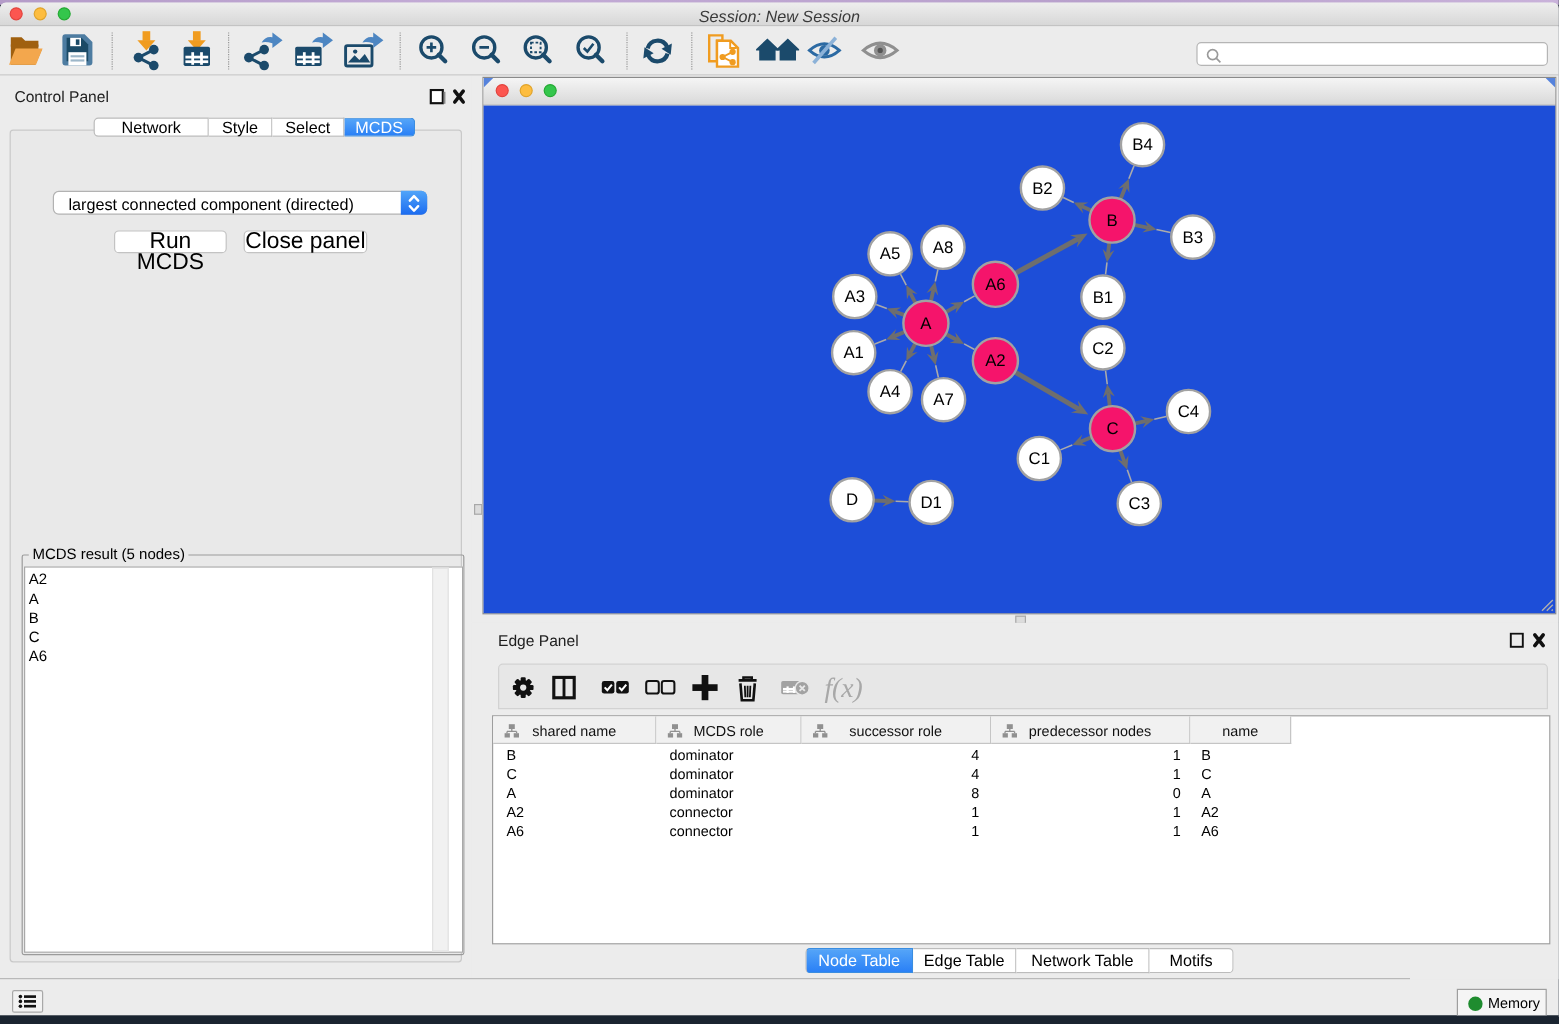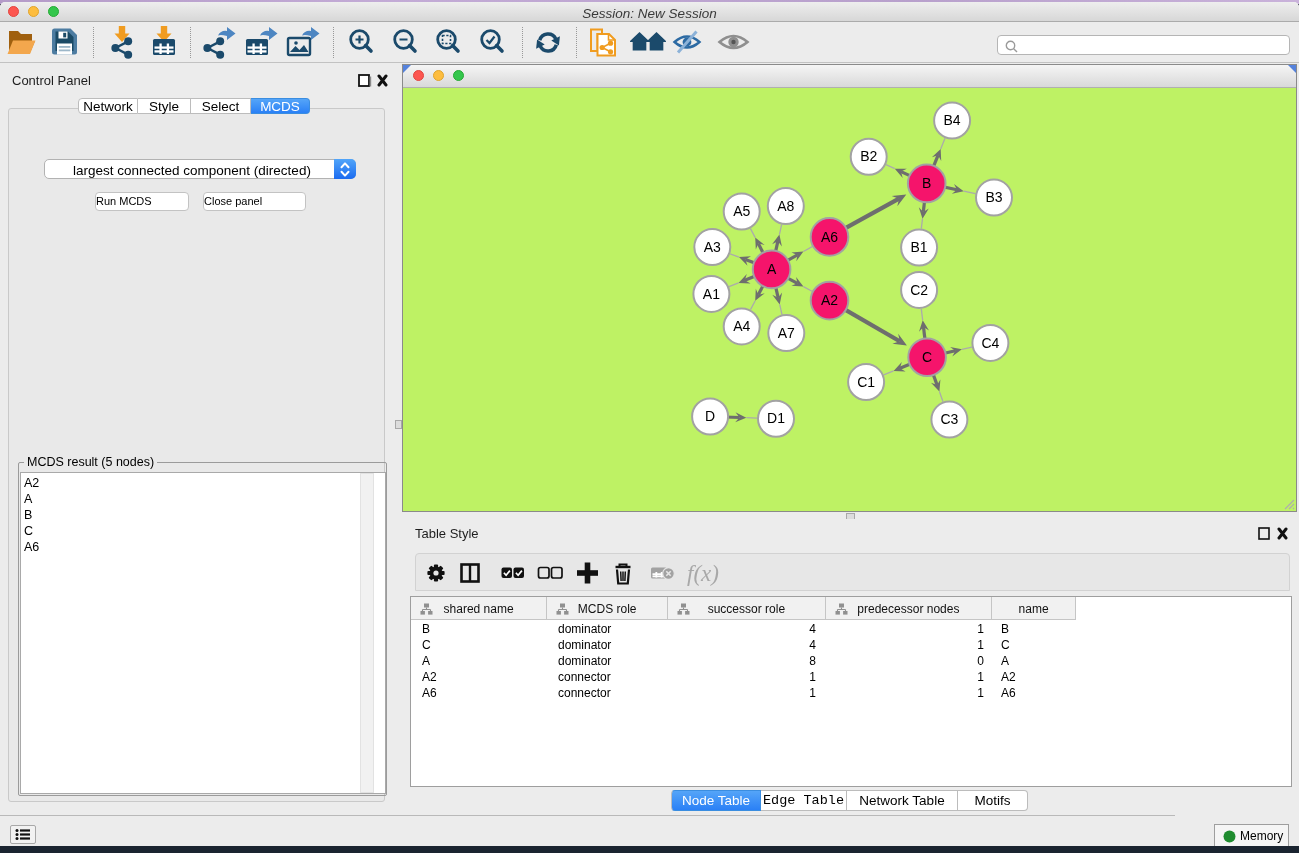--- a/index.html
+++ b/index.html
@@ -34,44 +34,44 @@
         color:#000; text-align:center; display:flex; align-items:center; justify-content:center; }
   .segtabs .seg:first-child { border-left:1px solid #bcbcbc; border-radius:4px 0 0 4px; }
   .segtabs .seg:last-child { border-radius:0 4px 4px 0; }
   .segtabs .sel { background:linear-gradient(#55a5f8,#2a80f6); border-color:#3a8de0; color:#fff; }
   #cp-inner { position:absolute; left:8px; top:45px; width:377px; height:694px;
         background:#e9e9e9; border:1px solid #c9c9c9; border-radius:3px; }
   #opt-label { position:absolute; left:0; width:100%; top:26px; text-align:center;
         font-size:13.5px; color:#000; }
   #combo { position:absolute; left:35px; top:50px; width:312px; height:20px;
         background:#fff; border:1px solid #b2b2b2; border-radius:5px; }
-  #combo .txt { position:absolute; left:28px; top:3px; font-size:13.5px; }
+  #combo .txt { position:absolute; left:12px; top:3px; font-size:13.5px; }
   #combo .step { position:absolute; right:-1px; top:-1px; width:22px; height:20px;
         background:linear-gradient(#51a5f9,#1b6bf0); border-radius:0 5px 5px 0; }
   .btn { position:absolute; background:#fff; border:1px solid #c3c3c3; border-radius:4px;
-        font-size:11px; color:#000; }
+        font-size:19px; text-align:center; color:#000; }
   #fieldset { position:absolute; left:9px; top:353px; width:369px; height:334px;
         border:1px solid #9b9b9b; border-radius:2px; }
   #fieldset .legend { position:absolute; left:5px; top:-8px; background:#e9e9e9;
         padding:0 3px; font-size:12.5px; }
   #mlist { position:absolute; left:1px; top:9px; width:366px; height:322px;
         background:#fff; border:1px solid #a9a9a9; }
   #mlist .items { position:absolute; left:3px; top:2px; font-size:12.5px; line-height:16px; }
   #mlist .sbar { position:absolute; right:11px; top:0px; width:14px; height:320px;
         background:#f1f1f1; border:1px solid #e2e2e2; }
   
   #desktop { position:absolute; left:393px; top:61px; width:906px; height:456px;
         background:#ececec; }
   #netwin { position:absolute; left:9px; top:1px; width:895px; height:448px;
         background:#fff; border:1px solid #8a8a8a; }
   #nettitle { position:absolute; left:0; top:0; width:100%; height:23px;
         background:linear-gradient(#f5f5f5,#d9d9d9); border-bottom:1px solid #b0b0b0; }
   #nettitle .title { position:absolute; left:0; right:0; top:4px; text-align:center;
         font-size:13px; color:#2f2f2f; }
-  #netcanvas { position:absolute; left:0; top:23px; width:893px; height:423px; background:#bef264; }
+  #netcanvas { position:absolute; left:0; top:23px; width:893px; height:423px; background:#1d4ed8; }
   
   #tpanel { position:absolute; left:393px; top:517px; width:906px; height:297px;
         background:#ececec; }
   #tpanel .hdr { position:absolute; left:22px; top:7px; font-size:13px; color:#1e1e1e; }
   #ttoolbar { position:absolute; left:22px; top:34px; width:875px; height:38px;
         background:#e7e7e7; border:1px solid #d2d2d2; border-radius:4px 4px 0 0; }
   #ttable { position:absolute; left:17px; top:77px; width:882px; height:191px;
         background:#fff; border:1px solid #9e9e9e; }
   .thcell { position:absolute; top:0; height:23px; background:#f1f1f1;
         border-right:1px solid #c5c5c5; border-bottom:1px solid #c5c5c5;
@@ -187,21 +187,21 @@
   </div>
 
   <div id="cpanel">
     <div class="hdr">Control Panel</div>
     <svg width="34" height="14" style="position:absolute;left:357px;top:11px;" viewBox="0 0 34 14">
       <rect x="2" y="1" width="10" height="11" fill="#fff" stroke="#111" stroke-width="1.8"></rect>
       <rect x="12.6" y="2.5" width="1.6" height="10" fill="#8a8a8a"></rect>
       <path d="M22 2 L29 11 M29 2 L22 11" stroke="#111" stroke-width="3" stroke-linecap="round"></path>
     </svg>
     <div class="segtabs" style="left:78px; top:35px; height:16px;">
-      <div class="seg" style="width:60px;">Network</div>
+      <div class="seg" style="width:96px;">Network</div>
       <div class="seg" style="width:53px;">Style</div>
       <div class="seg" style="width:60px;">Select</div>
       <div class="seg sel" style="width:59px;">MCDS</div>
     </div>
     <div id="cp-inner">
       <div id="combo">
         <div class="txt">largest connected component (directed)</div>
         <div class="step">
           <svg width="22" height="21" viewBox="0 0 22 21">
             <path d="M7.5 8.2 L11 4.4 L14.5 8.2" fill="none" stroke="#fff" stroke-width="2" stroke-linecap="round" stroke-linejoin="round"></path>
@@ -337,21 +337,21 @@
         </svg>
       <svg width="8" height="8" viewBox="0 0 8 8" style="position:absolute;right:0;top:0;">
           <path d="M0 0 L8 0 L8 8 Z" fill="#3a6fd8" opacity="0.85"></path>
         </svg>
     </div>
     <div class="abs" style="left:2px;top:357px;width:7px;height:9px;background:#dcdcdc;border:1px solid #a8a8a8;"></div>
     <div class="abs" style="left:453px;top:450px;width:9px;height:7px;background:#dcdcdc;border:1px solid #a8a8a8;"></div>
   </div>
 
   <div id="tpanel">
-    <div class="hdr">Table Style</div>
+    <div class="hdr">Edge Panel</div>
     <svg width="34" height="14" style="position:absolute;left:864px;top:8px;" viewBox="0 0 34 14">
       <rect x="2" y="1" width="10" height="11" fill="none" stroke="#111" stroke-width="1.6"></rect>
       <path d="M22 2 L29 11 M29 2 L22 11" stroke="#111" stroke-width="3" stroke-linecap="round"></path>
     </svg>
     <div id="ttoolbar">
       <svg width="868" height="39" viewBox="0 0 868 39" style="position:absolute;left:0;top:0;">
           <rect x="-2.1" y="-8.6" width="4.2" height="4.4" rx="1" fill="#111" transform="translate(20,19) rotate(0)"></rect>
           <rect x="-2.1" y="-8.6" width="4.2" height="4.4" rx="1" fill="#111" transform="translate(20,19) rotate(45)"></rect>
           <rect x="-2.1" y="-8.6" width="4.2" height="4.4" rx="1" fill="#111" transform="translate(20,19) rotate(90)"></rect>
           <rect x="-2.1" y="-8.6" width="4.2" height="4.4" rx="1" fill="#111" transform="translate(20,19) rotate(135)"></rect>
@@ -446,21 +446,21 @@
         <div class="trow" style="left:415px; top:72px; width:158px; text-align:right;">1</div>
         <div class="trow" style="left:590px; top:72px; width:80px;">A2</div>
         <div class="trow" style="left:11px; top:88px; width:120px;">A6</div>
         <div class="trow" style="left:147px; top:88px; width:105px;">connector</div>
         <div class="trow" style="left:257px; top:88px; width:148px; text-align:right;">1</div>
         <div class="trow" style="left:415px; top:88px; width:158px; text-align:right;">1</div>
         <div class="trow" style="left:590px; top:88px; width:80px;">A6</div>
     </div>
     <div class="segtabs" style="left:278px; top:271px; height:21px; font-size:13.5px;border-radius:10px;">
       <div class="seg sel" style="width:90px;">Node Table</div>
-      <div class="seg" style="width:86px;font-family:Liberation Mono, monospace;">Edge Table</div>
+      <div class="seg" style="width:86px;">Edge Table</div>
       <div class="seg" style="width:111px;">Network Table</div>
       <div class="seg" style="width:70px;">Motifs</div>
     </div>
   </div>
 
   <div id="statusbar">
     <div id="listbtn">
       <svg width="24" height="17" viewBox="0 0 24 17">
         <circle cx="6" cy="4.5" r="1.5" fill="#111"></circle>
           <rect x="9" y="3.4" width="10" height="2.2" fill="#111"></rect>

